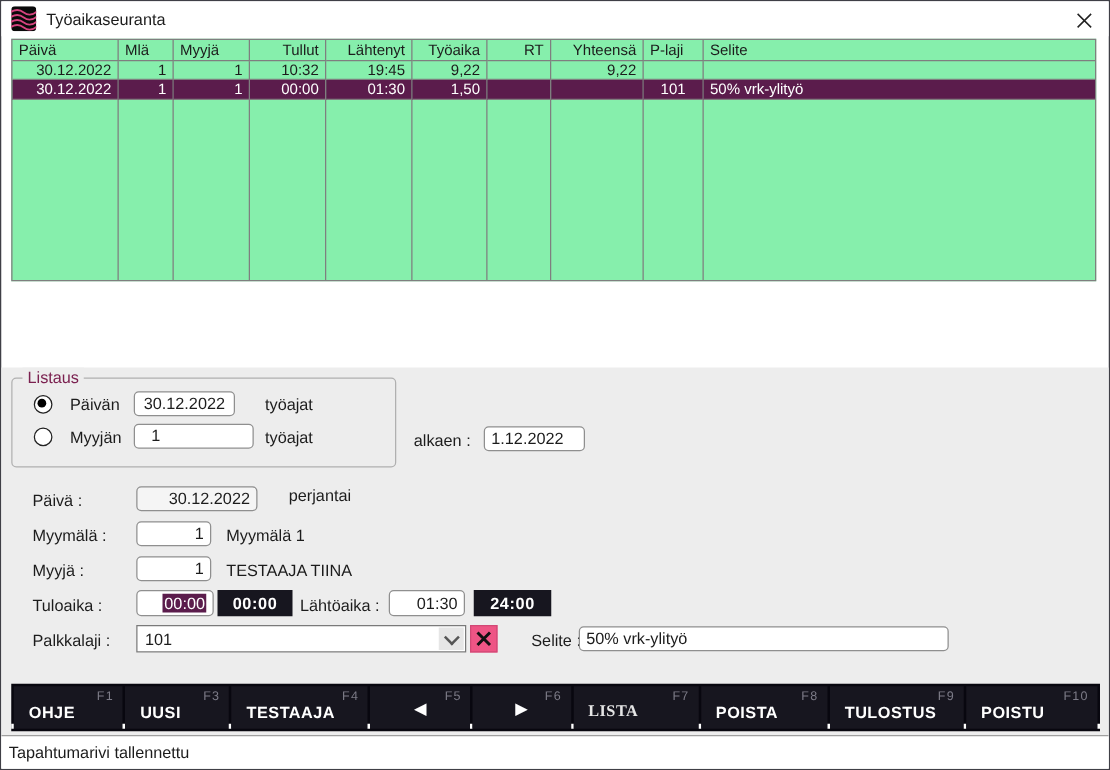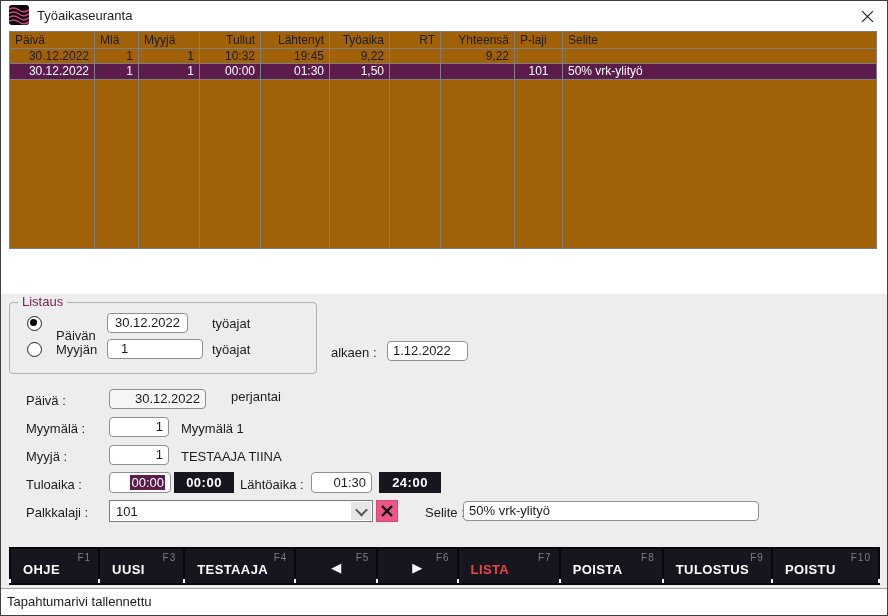--- a/index.html
+++ b/index.html
@@ -9,21 +9,21 @@
     font-family:"Liberation Sans","DejaVu Sans",sans-serif;color:#1c1c1c;
   }
   .gray-zone{position:absolute;left:0;top:293px;right:0;bottom:0;background:#ededed;}
   
   .titlebar{position:absolute;left:0;top:0;right:0;height:28px;background:#fff;}
   .app-icon{position:absolute;left:8px;top:4px;width:20px;height:20px;}
   .title{position:absolute;left:36px;top:7px;font-size:13px;}
   .close-btn{position:absolute;right:8px;top:5px;width:24px;height:20px;display:flex;align-items:center;justify-content:center;cursor:pointer;}
   
   .tbl{
-    position:absolute;left:8px;top:30px;width:868px;height:218px;background:#a16207;
+    position:absolute;left:8px;top:30px;width:868px;height:194px;background:#86efac;
     border:1px solid #7f7f7f;display:grid;box-sizing:border-box;
     grid-template-columns:85px 44px 61px 61px 69px 60px 51px 74px 48px 1fr;
     grid-template-rows:17px 15px 16px 1fr;
     font-size:12px;
   }
   .tbl>div{border-right:1px solid #7f7f7f;padding:0 5px;white-space:nowrap;overflow:hidden;box-sizing:border-box;}
   .tbl>div:nth-child(10n){border-right:none;}
   .tbl .hc{border-bottom:1px solid #7f7f7f;line-height:16px;}
   .tbl .dc{border-bottom:1px solid #7f7f7f;line-height:14px;}
   .tbl .fc{border-bottom:none;}
@@ -56,21 +56,21 @@
   .xbtn{position:absolute;width:22px;height:22px;background:#ee5585;border:1px solid #d14976;box-sizing:border-box;display:flex;align-items:center;justify-content:center;cursor:pointer;}
   
   .toolbar{
     position:absolute;left:8px;top:546px;width:871px;height:38px;background:#08070f;
     display:flex;gap:2px;padding:2px;box-sizing:border-box;
   }
   .tbtn{position:relative;background:#17161f;color:#fff;flex-grow:1;cursor:pointer;}
   .tbtn .lbl{position:absolute;left:12px;bottom:6px;font-size:13px;font-weight:bold;letter-spacing:.4px;}
   .tbtn .fkey{position:absolute;top:3px;right:7px;font-size:10px;color:#7d7c88;letter-spacing:1px;}
   .tbtn.arrow .lbl{left:50%;transform:translateX(-50%);bottom:8px;font-size:13px;}
-  .tbtn.disabled .lbl{color:#ef4444;}
+  .tbtn.disabled .lbl{color:#e5e5e5;font-family:Liberation Serif, serif;}
   .tbtn::after{content:"";position:absolute;right:-2px;bottom:0;width:2px;height:4px;background:#fff;}
   .tbtn:first-child::before{content:"";position:absolute;left:-2px;bottom:0;width:2px;height:4px;background:#fff;}
   
   .statusbar{position:absolute;left:0;right:0;bottom:0;height:26px;background:#fff;border-top:1px solid #9f9f9f;text-decoration:underline;}
   .statusbar .msg{position:absolute;left:6px;top:5px;font-size:13px;}
 </style>
 </head>
 <body>
 
 <div class="window">
@@ -136,21 +136,21 @@
     <div class="fc"></div>
     <div class="fc"></div>
     <div class="fc"></div>
     <div class="fc"></div>
     <div class="fc"></div>
   </div>
 
   <div class="fieldset">
     <span class="legend">Listaus</span>
     <span class="radio on" style="left:17px;top:13px;"></span>
-    <span class="flabel" style="left:46px;top:13px;margin-top:12px;">Päivän</span>
+    <span class="flabel" style="left:46px;top:13px;">Päivän</span>
     <div class="inp ac" style="left:97px;top:10px;width:81px;">30.12.2022</div>
     <span class="flabel" style="left:202px;top:13px;">työajat</span>
     <span class="radio" style="left:17px;top:39px;"></span>
     <span class="flabel" style="left:46px;top:39px;">Myyjän</span>
     <div class="inp" style="left:97px;top:36px;width:96px;padding-left:13px;">1</div>
     <span class="flabel" style="left:202px;top:39px;">työajat</span>
   </div>
   <span class="flabel" style="left:330px;top:344px;">alkaen :</span>
   <div class="inp" style="left:386px;top:340px;width:81px;">1.12.2022</div>
 

